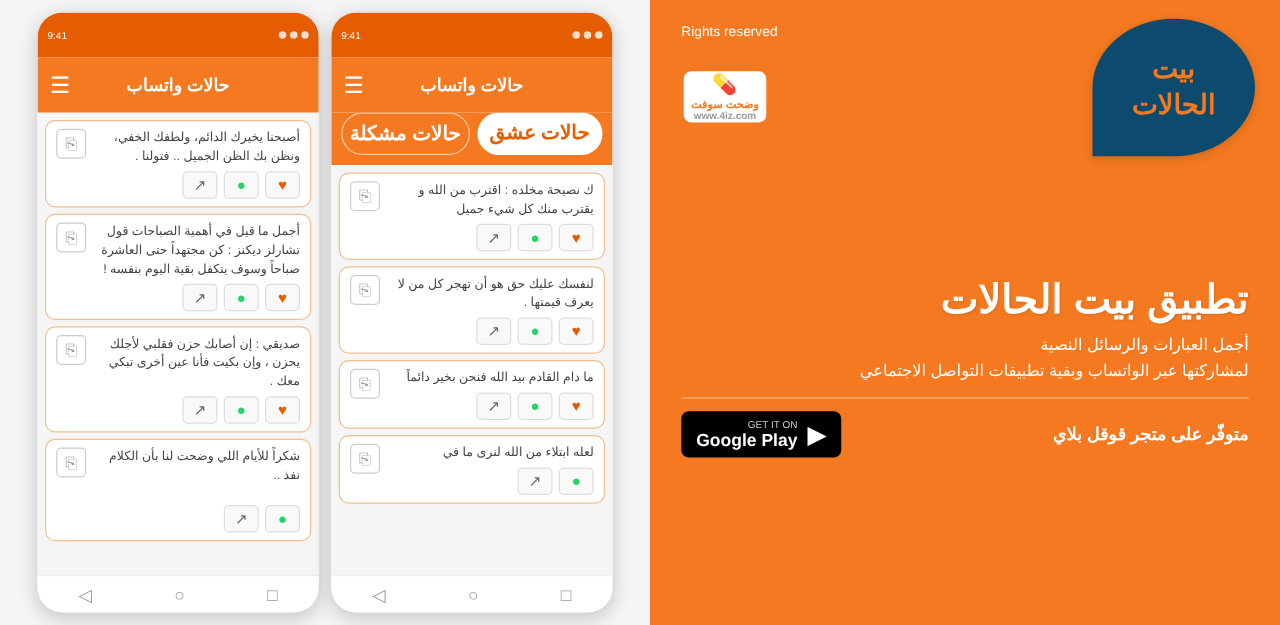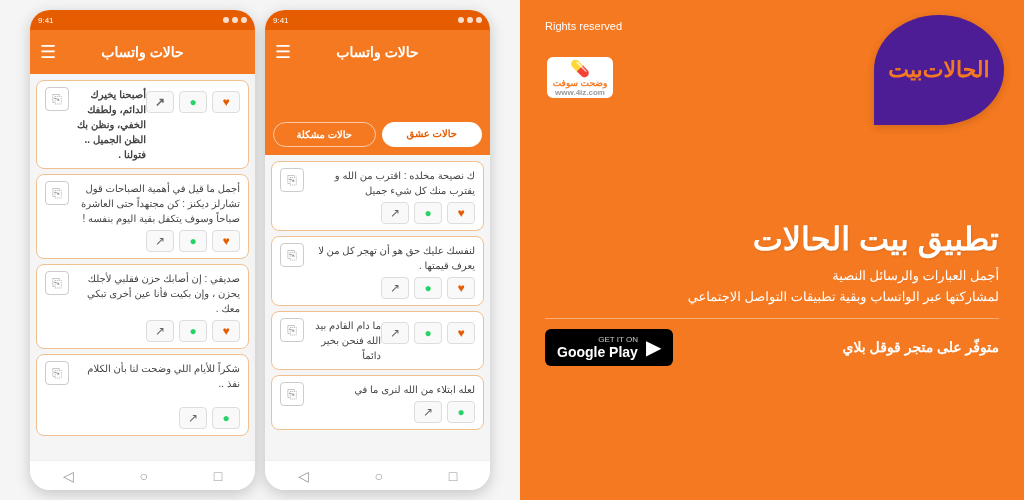--- a/index.html
+++ b/index.html
@@ -30,21 +30,21 @@
       background: #fff;
       border-radius: 20px;
       overflow: hidden;
       box-shadow: 0 4px 15px rgba(0,0,0,0.2);
       display: flex;
       flex-direction: column;
     }
 
     .phone-status-bar {
       background: #e65c00;
-      height: 20px;
+      height: 36px;
       display: flex;
       align-items: center;
       justify-content: space-between;
       padding: 0 8px;
     }
 
     .status-icons {
       display: flex;
       gap: 3px;
     }
@@ -85,30 +85,30 @@
       background: #f47920;
       padding: 0 8px 8px 8px;
       gap: 6px;
       direction: rtl;
     }
 
     .tab-btn {
       flex: 1;
       padding: 6px 4px;
       border-radius: 20px;
-      font-size: 10px;
+      font-size: 16px;
       text-align: center;
       color: #fff;
       font-weight: bold;
-      margin-top: 48px;
     }
 
     .tab-btn.active {
       background: #fff;
       color: #e65c00;
+      font-family: Liberation Serif, serif;
     }
 
     .tab-btn.inactive {
       background: transparent;
       border: 1px solid rgba(255,255,255,0.6);
     }
 
     
     .phone-content {
       flex: 1;
@@ -194,23 +194,24 @@
       align-self: flex-start;
       direction: ltr;
     }
 
     .logo-bubble {
       position: absolute;
       top: 15px;
       right: 20px;
       width: 130px;
       height: 110px;
-      background: #4c1d95;
+      background: #0c4a6e;
       border-radius: 50% 50% 50% 0;
       display: flex;
+      flex-direction: column;
       align-items: center;
       justify-content: center;
       box-shadow: 0 2px 8px rgba(0,0,0,0.15);
     }
 
     .logo-text-ar {
       font-size: 22px;
       font-weight: bold;
       color: #f47920;
       direction: rtl;
@@ -340,21 +341,21 @@
       </div>
     </div>
     <div class="phone-header">
       <span class="menu-icon">☰</span>
       <span class="phone-header-title">حالات واتساب</span>
     </div>
     <div class="phone-content">
 
       <div class="status-card">
         <div class="card-copy-btn">⎘</div>
-        <div style="flex:1;display:flex;flex-direction:row;font-weight:bold;">
+        <div style="flex:1;display:flex;flex-direction:column;">
           <span class="card-text">أصبحنا يخيرك الدائم، ولطفك الخفي، ونظن بك الظن الجميل .. فتولنا .</span>
           <div class="card-actions">
             <div class="action-btn heart">♥</div>
             <div class="action-btn whatsapp">●</div>
             <div class="action-btn share">↗</div>
           </div>
         </div>
       </div>
 
       <div class="status-card">
@@ -443,21 +444,21 @@
           <div class="card-actions">
             <div class="action-btn heart">♥</div>
             <div class="action-btn whatsapp">●</div>
             <div class="action-btn share">↗</div>
           </div>
         </div>
       </div>
 
       <div class="status-card">
         <div class="card-copy-btn">⎘</div>
-        <div style="flex:1;display:flex;flex-direction:row;">
+        <div style="flex:1;display:flex;flex-direction:column;">
           <span class="card-text">ما دام القادم بيد الله فنحن بخير دائماً</span>
           <div class="card-actions">
             <div class="action-btn heart">♥</div>
             <div class="action-btn whatsapp">●</div>
             <div class="action-btn share">↗</div>
           </div>
         </div>
       </div>
 
       <div class="status-card">

